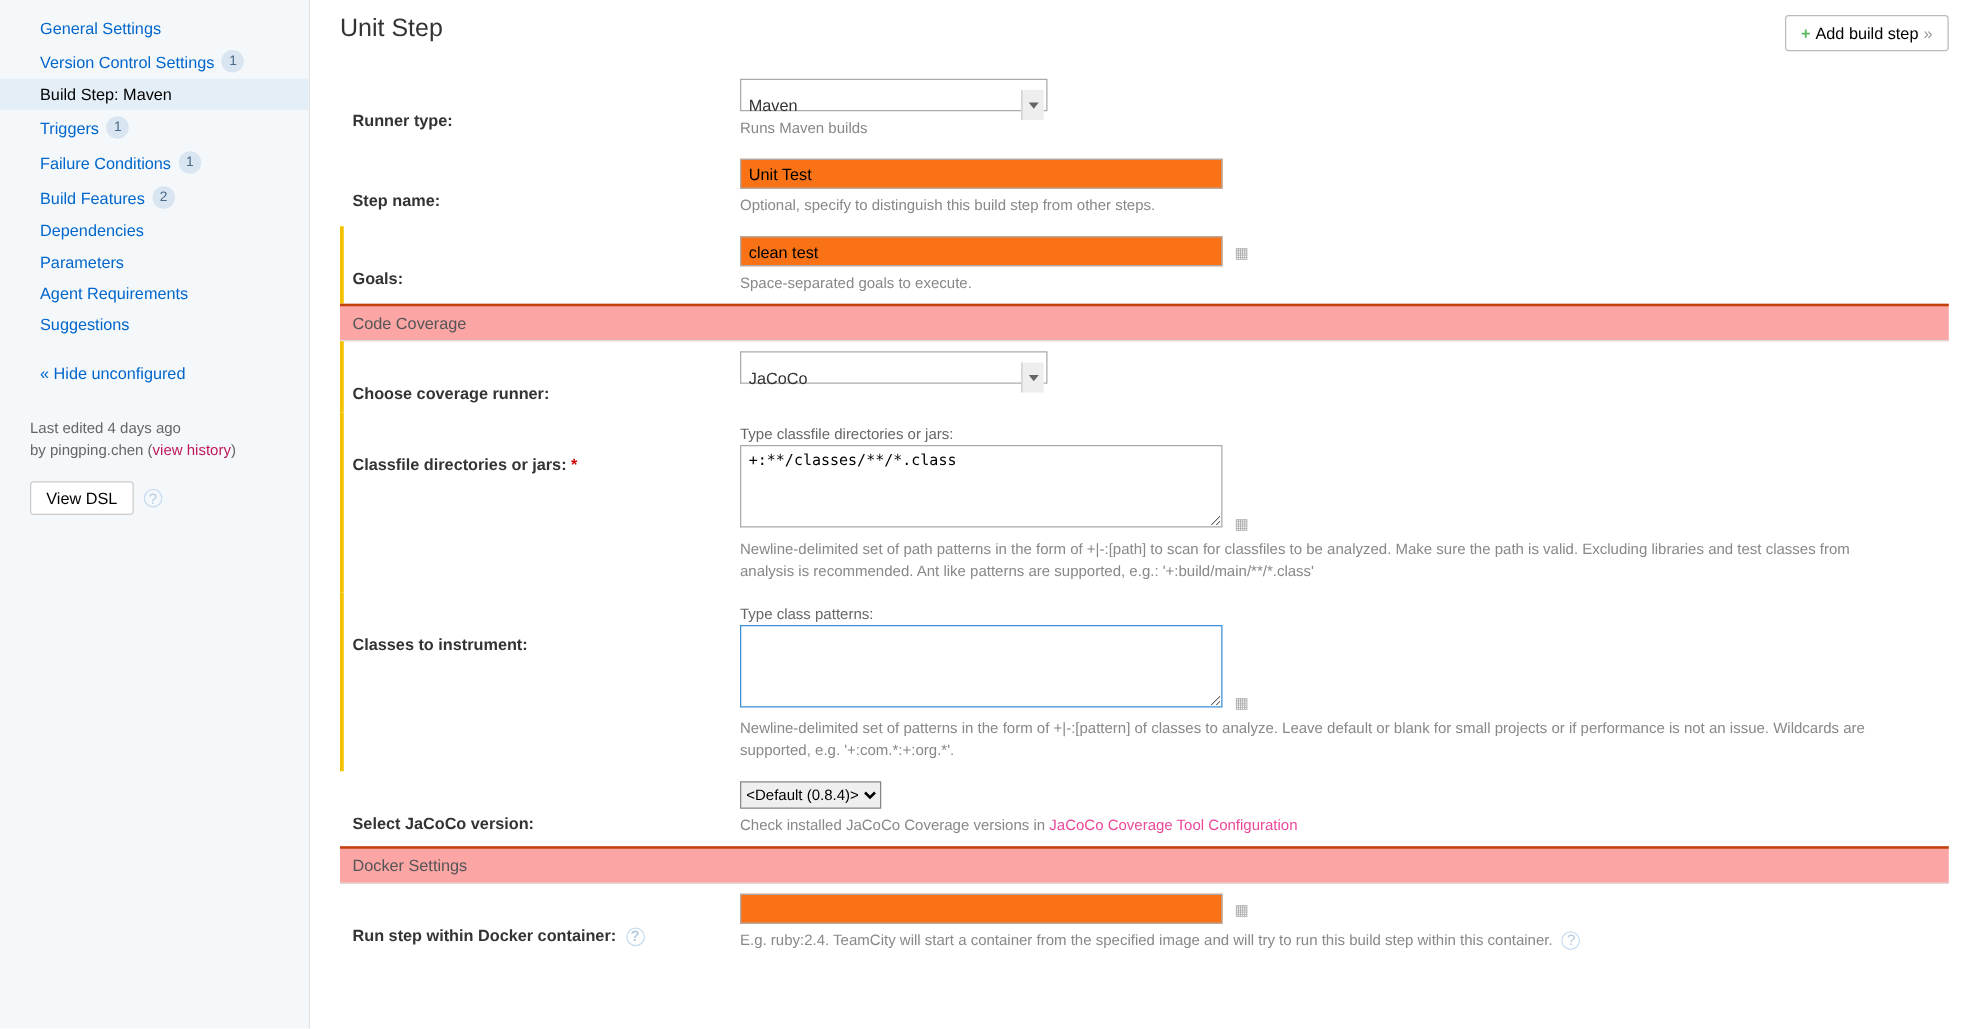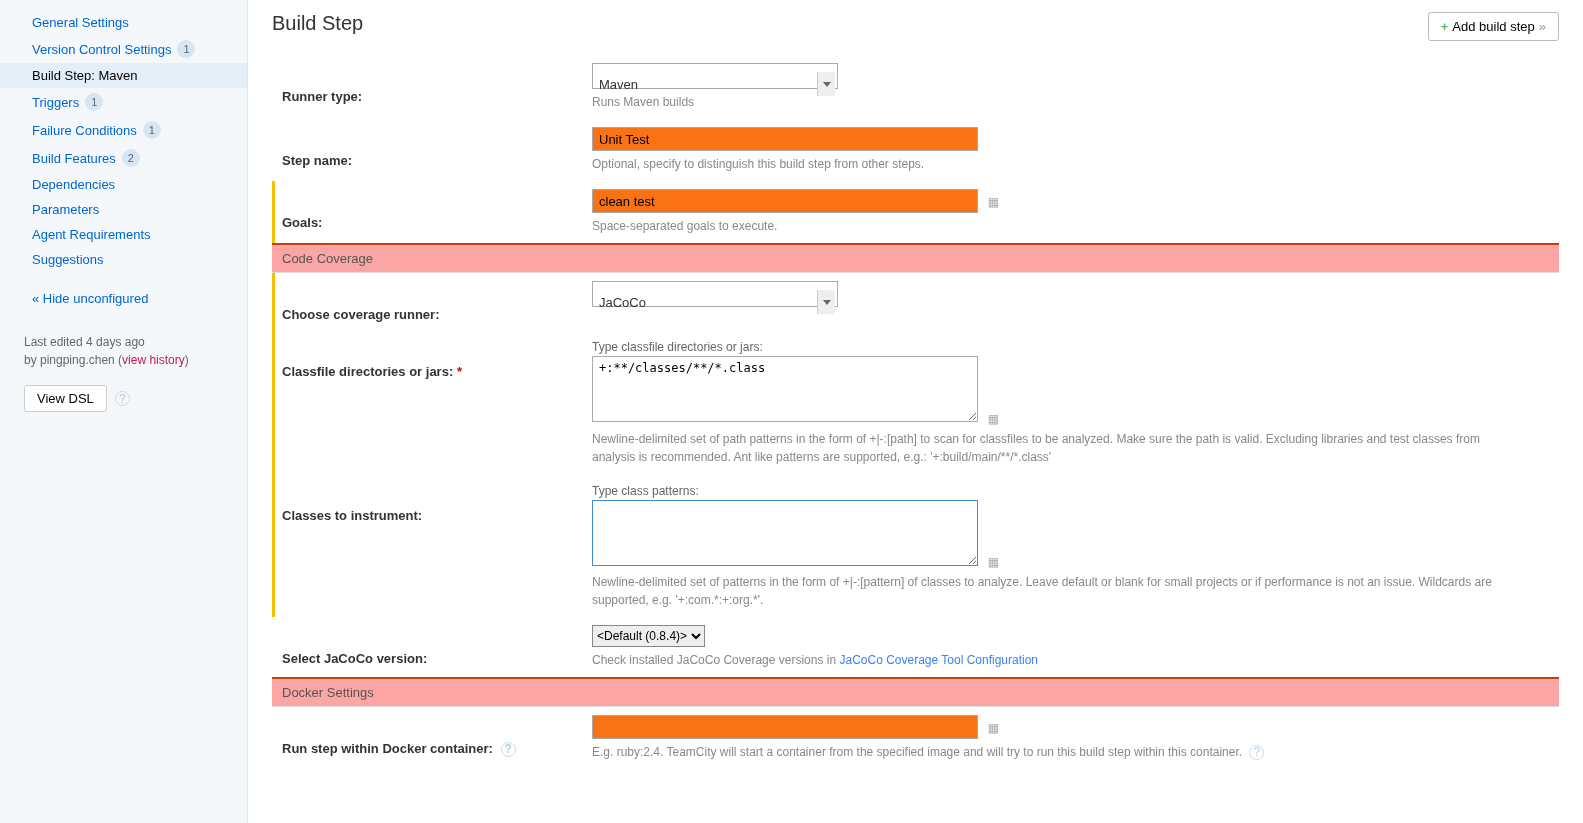--- a/index.html
+++ b/index.html
@@ -29,21 +29,21 @@
 .row.marked { border-left: 3px solid #f2c200; padding-left:7px; }
 .label-col { width: 310px; padding-top: 2px; font-size:13px;margin-top:24px; }
 .label-col.bold { font-weight: bold; }
 .field-col { flex: 1; }
 .req { color: #c00; }
 .text-input { width: 386px; height: 24px; border: 1px solid #aaa; padding: 2px 6px; font-size: 13px; background:#f97316; }
 .select-like { width: 246px; height: 26px; border:1px solid #aaa; background:#fff; display:flex; align-items:center; justify-content:space-between; padding:16px 2px 0 6px; cursor:pointer; }
 .select-arrow { width:18px; height:24px; display:flex; align-items:center; justify-content:center; background:#eee; border-left:1px solid #ccc; }
 .tri { width:0; height:0; border-left:4px solid transparent; border-right:4px solid transparent; border-top:5px solid #666; }
 .hint { color: #888; font-size: 12px; margin-top: 4px; line-height:1.5; max-width:900px; }
-.hint a { color:#3b82f6; text-decoration:none; }
+.hint a { color:#ec4899; text-decoration:none; }
 .textarea { width: 386px; height: 66px; border:1px solid #aaa; padding:4px 6px; font-family:Consolas,monospace; font-size:12px; resize:both; }
 .textarea.focused { border:1px solid #3b8fd6; outline:none; }
 .native-select { height:22px; font-size:12px; border:1px solid #888; background:#efefef; }
 .icon-gray { color:#aaa; font-size:12px; display:inline-block; margin-left:6px; vertical-align:middle; }
 .icon-tree { color:#5a8fc8; font-size:12px; display:inline-block; margin-left:4px; cursor:pointer; }
 </style>
 </head>
 <body>
 
 <div class="container">
@@ -96,21 +96,21 @@
       </div>
     </div>
     <div class="view-dsl-wrap">
       <button class="btn">View DSL</button>
       <span class="help-icon">?</span>
     </div>
   </div>
 
   <div class="main">
     <div class="header-row">
-      <div class="page-title">Build Step</div>
+      <div class="page-title">Unit Step</div>
       <button class="add-btn">
         <span class="plus">+</span>
         <span>Add build step</span>
         <span class="raquo">»</span>
       </button>
     </div>
 
     <div class="row">
       <div class="label-col bold">Runner type:</div>
       <div class="field-col">

